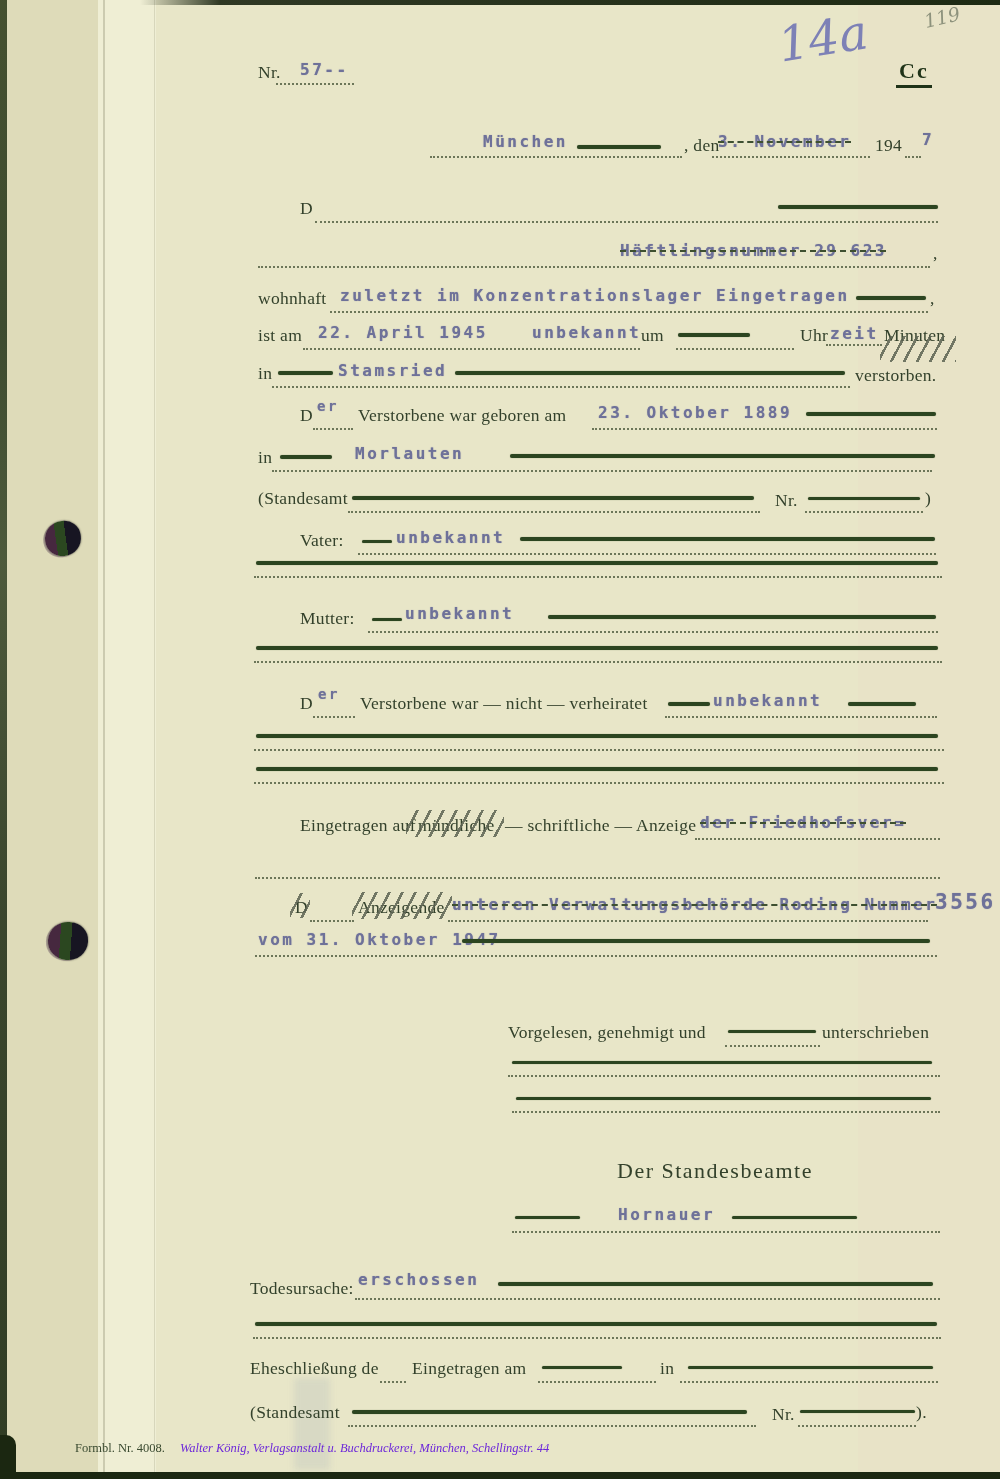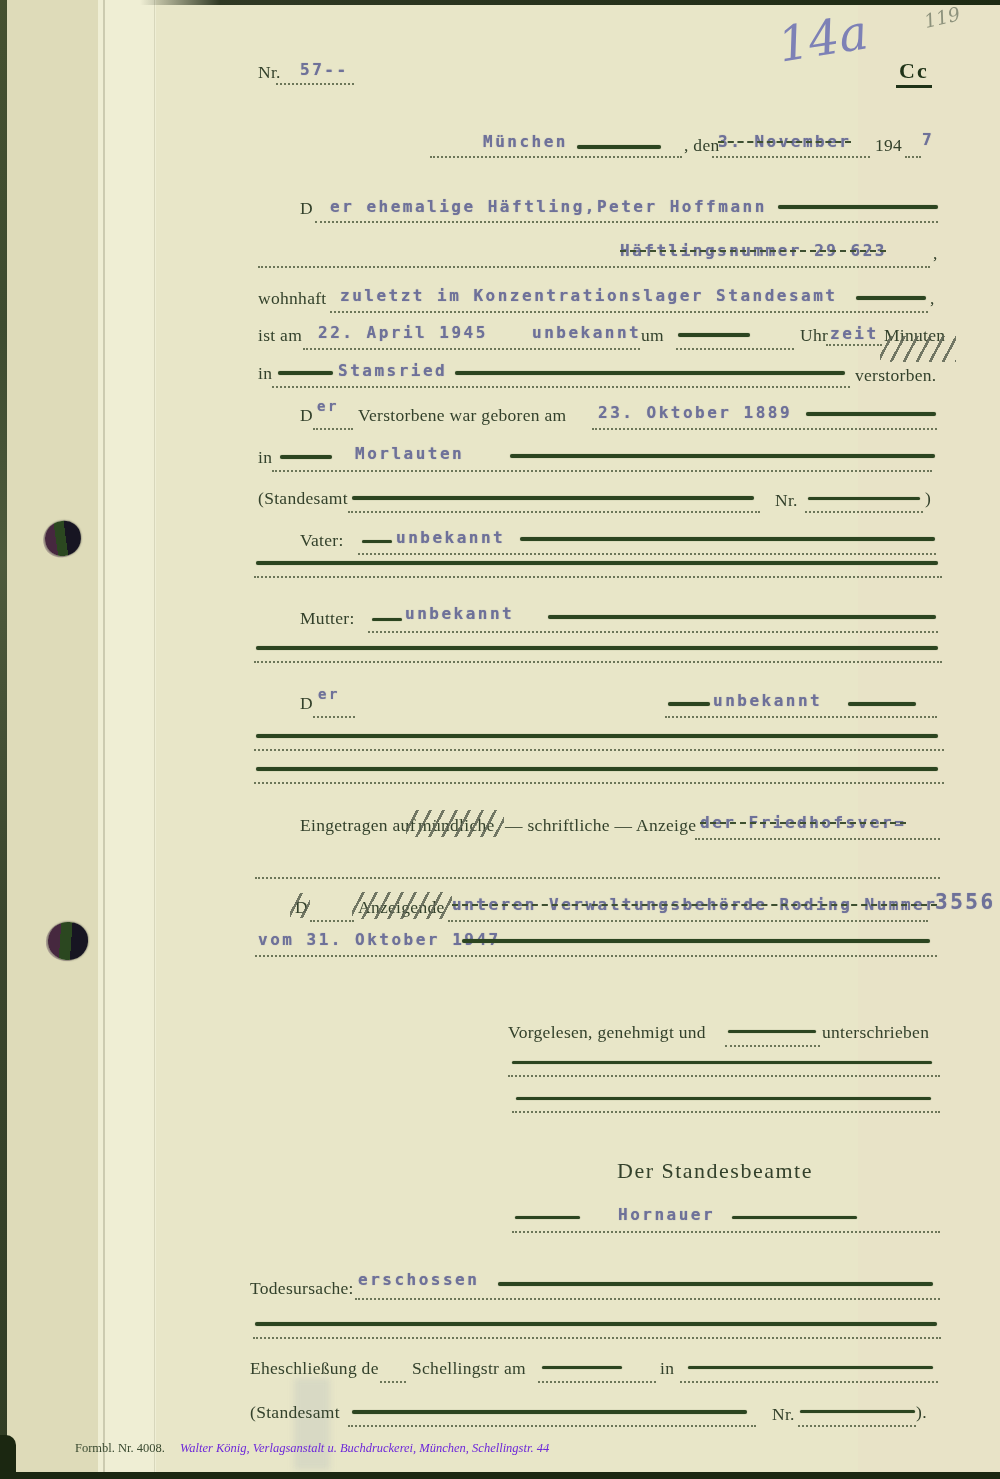--- a/index.html
+++ b/index.html
@@ -79,30 +79,29 @@
   <div class="stroke thick" style="left:577px;top:145px;width:84px;"></div>
   <span class="p" style="left:684px;top:135px;">, den</span>
   <div class="dots" style="left:712px;top:153px;width:158px;"></div>
   <span class="t struck" style="left:718px;top:132px;">3. November</span>
   <span class="p" style="left:875px;top:135px;">194</span>
   <div class="dots" style="left:905px;top:153px;width:16px;"></div>
   <span class="t" style="left:922px;top:130px;">7</span>
 
   <span class="p" style="left:300px;top:198px;">D</span>
   <div class="dots" style="left:315px;top:218px;width:623px;"></div>
-  <span class="t" style="left:330px;top:197px;">er ehemalige Häftling,Peter Hoffmann</span>
   <div class="stroke thick" style="left:778px;top:205px;width:160px;"></div>
 
   <div class="dots" style="left:258px;top:263px;width:672px;"></div>
   <span class="t struck" style="left:620px;top:241px;">Häftlingsnummer 29 623</span>
   <span class="p" style="left:933px;top:243px;">,</span>
 
   <span class="p" style="left:258px;top:288px;">wohnhaft</span>
   <div class="dots" style="left:330px;top:308px;width:598px;"></div>
-  <span class="t" style="left:340px;top:286px;">zuletzt im Konzentrationslager Standesamt</span>
+  <span class="t" style="left:340px;top:286px;">zuletzt im Konzentrationslager Eingetragen</span>
   <div class="stroke thick" style="left:856px;top:296px;width:70px;"></div>
   <span class="p" style="left:930px;top:288px;">,</span>
 
   <span class="p" style="left:258px;top:325px;">ist am</span>
   <div class="dots" style="left:303px;top:345px;width:337px;"></div>
   <span class="t" style="left:318px;top:323px;">22. April 1945</span>
   <span class="t" style="left:532px;top:323px;">unbekannt</span>
   <span class="p" style="left:641px;top:325px;">um</span>
   <div class="stroke thick" style="left:678px;top:333px;width:72px;"></div>
   <div class="dots" style="left:676px;top:345px;width:118px;"></div>
@@ -155,20 +154,21 @@
   <span class="t" style="left:405px;top:604px;">unbekannt</span>
   <div class="stroke thick" style="left:548px;top:615px;width:388px;"></div>
   <div class="dots" style="left:368px;top:628px;width:570px;"></div>
 
   <div class="stroke thick" style="left:256px;top:646px;width:682px;"></div>
   <div class="dots" style="left:254px;top:658px;width:688px;"></div>
 
   <span class="p" style="left:300px;top:693px;">D</span>
   <div class="dots" style="left:313px;top:713px;width:42px;"></div>
   <span class="t raised" style="left:318px;top:686px;">er</span>
+  <span class="p" style="left:360px;top:693px;">Verstorbene war — nicht — verheiratet</span>
   <div class="stroke thick" style="left:668px;top:702px;width:42px;"></div>
   <span class="t" style="left:713px;top:691px;">unbekannt</span>
   <div class="stroke thick" style="left:848px;top:702px;width:68px;"></div>
   <div class="dots" style="left:665px;top:713px;width:272px;"></div>
 
   <div class="stroke thick" style="left:256px;top:734px;width:682px;"></div>
   <div class="dots" style="left:254px;top:746px;width:690px;"></div>
   <div class="stroke thick" style="left:256px;top:767px;width:682px;"></div>
   <div class="dots" style="left:254px;top:779px;width:690px;"></div>
 
@@ -214,21 +214,21 @@
   <span class="p" style="left:250px;top:1278px;">Todesursache:</span>
   <span class="t" style="left:358px;top:1270px;">erschossen</span>
   <div class="stroke thick" style="left:498px;top:1282px;width:435px;"></div>
   <div class="dots" style="left:355px;top:1295px;width:585px;"></div>
 
   <div class="stroke thick" style="left:255px;top:1322px;width:682px;"></div>
   <div class="dots" style="left:253px;top:1334px;width:688px;"></div>
 
   <span class="p" style="left:250px;top:1358px;">Eheschließung de</span>
   <div class="dots" style="left:380px;top:1378px;width:26px;"></div>
-  <span class="p" style="left:412px;top:1358px;">Schellingstr am</span>
+  <span class="p" style="left:412px;top:1358px;">Eingetragen am</span>
   <div class="stroke" style="left:542px;top:1366px;width:80px;"></div>
   <div class="dots" style="left:538px;top:1378px;width:118px;"></div>
   <span class="p" style="left:660px;top:1358px;">in</span>
   <div class="stroke" style="left:688px;top:1366px;width:245px;"></div>
   <div class="dots" style="left:680px;top:1378px;width:258px;"></div>
 
   <span class="p" style="left:250px;top:1402px;">(Standesamt</span>
   <div class="stroke thick" style="left:352px;top:1410px;width:395px;"></div>
   <div class="dots" style="left:348px;top:1422px;width:408px;"></div>
   <span class="p" style="left:772px;top:1404px;">Nr.</span>

